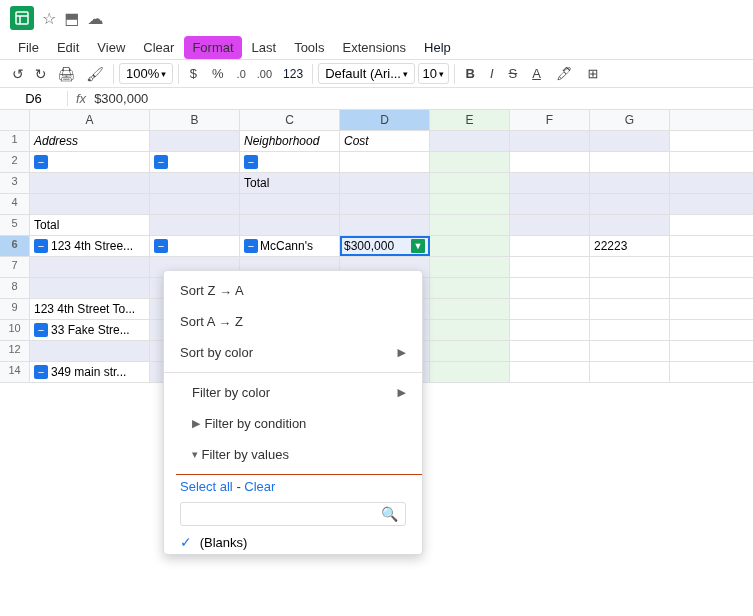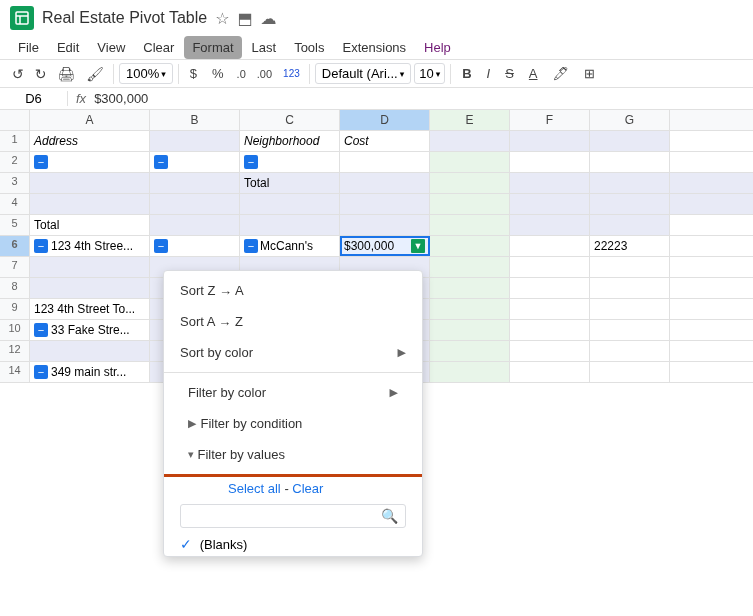--- a/index.html
+++ b/index.html
@@ -9,54 +9,53 @@
 <body>
 
 <div style="display:flex; align-items:center; padding:6px 10px; gap:8px; background:#fff;">
   <div style="width:24px;height:24px;background:#0f9d58;border-radius:3px;display:flex;align-items:center;justify-content:center;">
     <svg width="16" height="16" viewBox="0 0 16 16">
         <rect x="2" y="2" width="12" height="12" fill="none" stroke="white" stroke-width="1.5" rx="1"></rect>
         <line x1="2" y1="6" x2="14" y2="6" stroke="white" stroke-width="1.5"></line>
         <line x1="6" y1="6" x2="6" y2="14" stroke="white" stroke-width="1.5"></line>
       </svg>
   </div>
-  <span style="font-size:16px;color:#333;">Real Estate Pivot Table</span>
   <span style="color:#666;font-size:16px;cursor:pointer;">☆</span>
   <span style="color:#666;font-size:16px;cursor:pointer;">⬒</span>
   <span style="color:#666;font-size:16px;cursor:pointer;">☁</span>
 </div>
 
 <div style="display:flex;align-items:center;padding:0 10px;gap:2px;">
   <span style="padding:4px 8px;cursor:pointer;border-radius:4px;font-size:13px;color:#333;">File</span>
   <span style="padding:4px 8px;cursor:pointer;border-radius:4px;font-size:13px;color:#333;">Edit</span>
   <span style="padding:4px 8px;cursor:pointer;border-radius:4px;font-size:13px;color:#333;">View</span>
   <span style="padding:4px 8px;cursor:pointer;border-radius:4px;font-size:13px;color:#333;">Clear</span>
-  <span style="padding:4px 8px;cursor:pointer;border-radius:4px;font-size:13px;color:#333;background:#a3a3a3;">Format</span>
+  <span style="padding:4px 8px;cursor:pointer;border-radius:4px;font-size:13px;color:#333;background:#d946ef;">Format</span>
   <span style="padding:4px 8px;cursor:pointer;border-radius:4px;font-size:13px;color:#333;">Last</span>
   <span style="padding:4px 8px;cursor:pointer;border-radius:4px;font-size:13px;color:#333;">Tools</span>
   <span style="padding:4px 8px;cursor:pointer;border-radius:4px;font-size:13px;color:#333;">Extensions</span>
-  <span style="padding:4px 8px;cursor:pointer;border-radius:4px;font-size:13px;color:#701a75;">Help</span>
+  <span style="padding:4px 8px;cursor:pointer;border-radius:4px;font-size:13px;color:#0f172a;">Help</span>
 </div>
 
 <div style="display:flex;align-items:center;padding:3px 8px;gap:3px;border-bottom:1px solid #e0e0e0;border-top:1px solid #e0e0e0;">
   <button style="padding:2px 4px;cursor:pointer;border-radius:3px;color:#444;font-size:14px;border:none;background:none;">↺</button>
   <button style="padding:2px 4px;cursor:pointer;border-radius:3px;color:#444;font-size:14px;border:none;background:none;">↻</button>
   <button style="padding:2px 4px;cursor:pointer;border-radius:3px;color:#444;font-size:14px;border:none;background:none;">🖨</button>
   <button style="padding:2px 4px;cursor:pointer;border-radius:3px;color:#444;font-size:14px;border:none;background:none;">🖌</button>
   <div style="width:1px;height:20px;background:#e0e0e0;margin:0 2px;"></div>
   <div style="display:flex;align-items:center;gap:2px;padding:2px 6px;border:1px solid #dadce0;border-radius:3px;cursor:pointer;font-size:13px;">
     <span>100%</span>
     <span style="font-size:9px;">▾</span>
   </div>
   <div style="width:1px;height:20px;background:#e0e0e0;margin:0 2px;"></div>
   <button style="padding:2px 6px;cursor:pointer;border-radius:3px;color:#444;font-size:13px;border:none;background:none;">$</button>
   <button style="padding:2px 6px;cursor:pointer;border-radius:3px;color:#444;font-size:13px;border:none;background:none;">%</button>
   <button style="padding:2px 4px;cursor:pointer;border-radius:3px;color:#444;font-size:11px;border:none;background:none;">.0</button>
   <button style="padding:2px 4px;cursor:pointer;border-radius:3px;color:#444;font-size:11px;border:none;background:none;">.00</button>
-  <button style="padding:2px 4px;cursor:pointer;border-radius:3px;color:#1d4ed8;font-size:10px;border:none;background:none;">123</button>
+  <button style="padding:2px 4px;cursor:pointer;border-radius:3px;color:#0f172a;font-size:12px;border:none;background:none;">123</button>
   <div style="width:1px;height:20px;background:#e0e0e0;margin:0 2px;"></div>
   <div style="display:flex;align-items:center;gap:2px;padding:2px 6px;border:1px solid #dadce0;border-radius:3px;cursor:pointer;font-size:13px;">
     <span>Default (Ari...</span>
     <span style="font-size:9px;">▾</span>
   </div>
   <div style="display:flex;align-items:center;gap:2px;padding:2px 4px;border:1px solid #dadce0;border-radius:3px;cursor:pointer;font-size:13px;">
     <span>10</span>
     <span style="font-size:9px;">▾</span>
   </div>
   <div style="width:1px;height:20px;background:#e0e0e0;margin:0 2px;"></div>
@@ -252,37 +251,37 @@
       </div>
       <div style="padding:8px 16px;cursor:pointer;font-size:13px;color:#333;">
         <span>Sort A → Z</span>
       </div>
       <div style="padding:8px 16px;cursor:pointer;font-size:13px;color:#333;display:flex;align-items:center;justify-content:space-between;">
         <span>Sort by color</span>
         <span style="color:#666;font-size:11px;">▶</span>
       </div>
     </div>
 
-    <div style="padding:4px 8px;border-bottom:3px solid #c2410c;">
+    <div style="padding:4px 0;border-bottom:1px solid #c2410c;margin-left:12px;">
       <div style="padding:8px 16px;cursor:pointer;font-size:13px;color:#333;display:flex;align-items:center;justify-content:space-between;">
         <span>Filter by color</span>
         <span style="color:#666;font-size:11px;">▶</span>
       </div>
       <div style="padding:8px 16px;cursor:pointer;font-size:13px;color:#333;display:flex;align-items:center;gap:4px;">
         <span style="color:#666;font-size:11px;">▶</span>
         <span>Filter by condition</span>
       </div>
       <div style="padding:8px 16px;cursor:pointer;font-size:13px;color:#333;display:flex;align-items:center;gap:4px;">
         <span style="color:#666;font-size:11px;">▾</span>
         <span>Filter by values</span>
       </div>
     </div>
 
     <div style="padding:4px 16px;">
-      <a style="color:#1a73e8;font-size:13px;text-decoration:none;cursor:pointer;margin-left:48px;">Select all</a>
+      <a style="color:#1a73e8;font-size:13px;text-decoration:none;cursor:pointer;">Select all</a>
       <span style="color:#333;font-size:13px;"> - </span>
       <a style="color:#1a73e8;font-size:13px;text-decoration:none;cursor:pointer;">Clear</a>
     </div>
 
     <div style="margin:4px 16px 4px;display:flex;align-items:center;border:1px solid #dadce0;border-radius:3px;padding:3px 6px;">
       <input type="text" style="border: none; outline: none; flex: 1 1 0%; font-size: 13px;" placeholder="">
       <span style="color:#666;font-size:14px;">🔍</span>
     </div>
 
     <div style="padding:4px 16px;display:flex;align-items:center;gap:8px;cursor:pointer;font-size:13px;">

